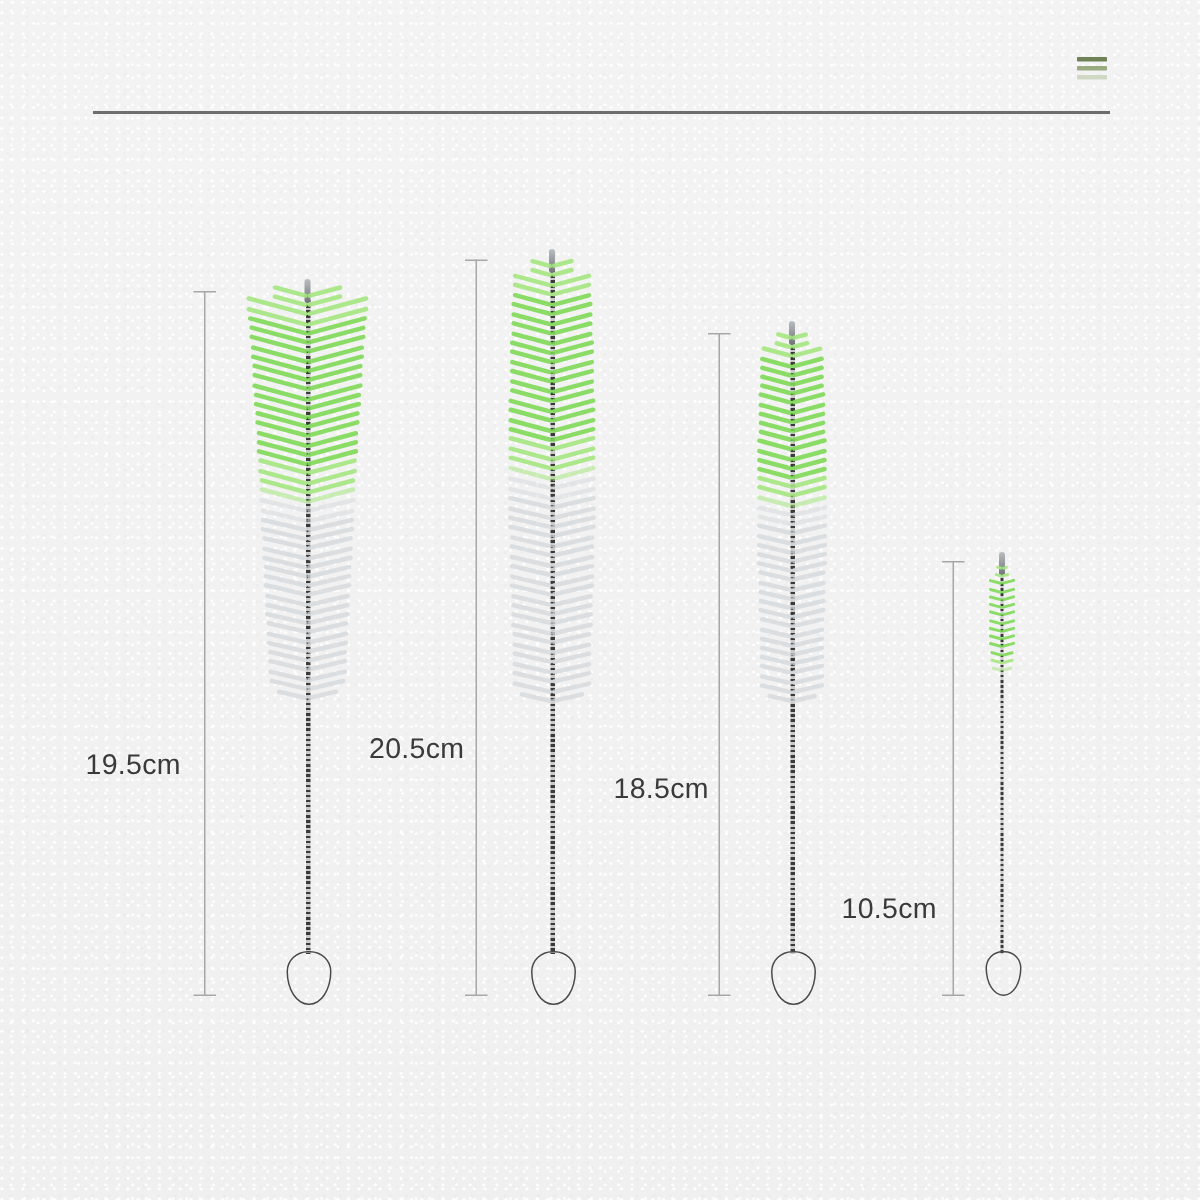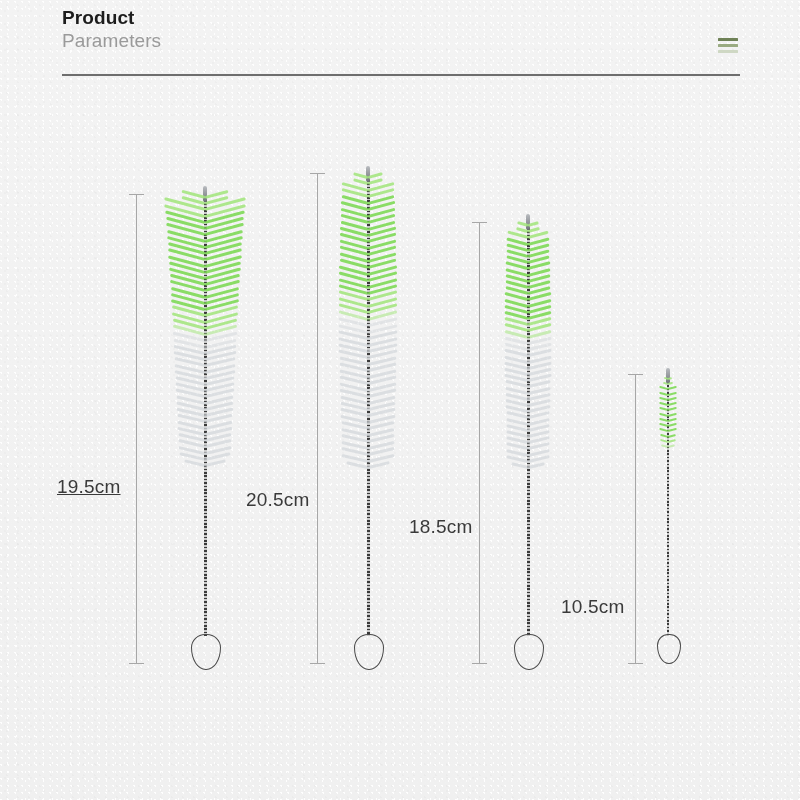--- a/index.html
+++ b/index.html
@@ -166,41 +166,37 @@
   }
   .row i.left  { right: 0; transform-origin: 100% 50%; }
   .row i.right { left: 0; }
 </style>
 </head>
 <body>
 
 <div id="page">
 
   <div id="header">
-    <div id="title-block">
-      <div id="title-main">Product</div>
-      <div id="title-sub">Parameters</div>
-    </div>
 
     <div id="menu-icon">
       <span class="l1"></span>
       <span class="l2"></span>
       <span class="l3"></span>
     </div>
 
     <div id="header-rule"></div>
   </div>
 
   <div id="stage">
       <div class="measure" style="left: 128px; top: 110px; width: 16px; height: 470px;">
         <div class="stem"></div>
         <div class="cap top"></div>
         <div class="cap bot"></div>
       </div>
-      <div class="measure-label" style="left: 57px; top: 392px; text-decoration: underline;">19.5cm</div>
+      <div class="measure-label" style="left: 57px; top: 416px;">19.5cm</div>
       <div class="brush" style="left: 135px; top: 0px; width: 140px; height: 716px;">
         <div class="wire" style="top: 116px; height: 436px;"></div>
         <div class="tipnub" style="top: 102px; height: 16px;"></div>
         <div class="bristles">
           <div class="row" style="top: 112px; width: 0px;">
             <i class="left" style="width: 24.2px; background: rgb(165, 230, 129); opacity: 0.9; transform: rotate(15deg); height: 3.1px;"></i>
             <i class="right" style="width: 24.2px; background: rgb(165, 230, 129); opacity: 0.9; transform: rotate(-15deg); height: 3.1px;"></i>
           </div>
           <div class="row" style="top: 118.233px; width: 0px;">
             <i class="left" style="width: 23.6104px; background: rgb(165, 230, 129); opacity: 0.9; transform: rotate(15deg); height: 3.1px;"></i>

